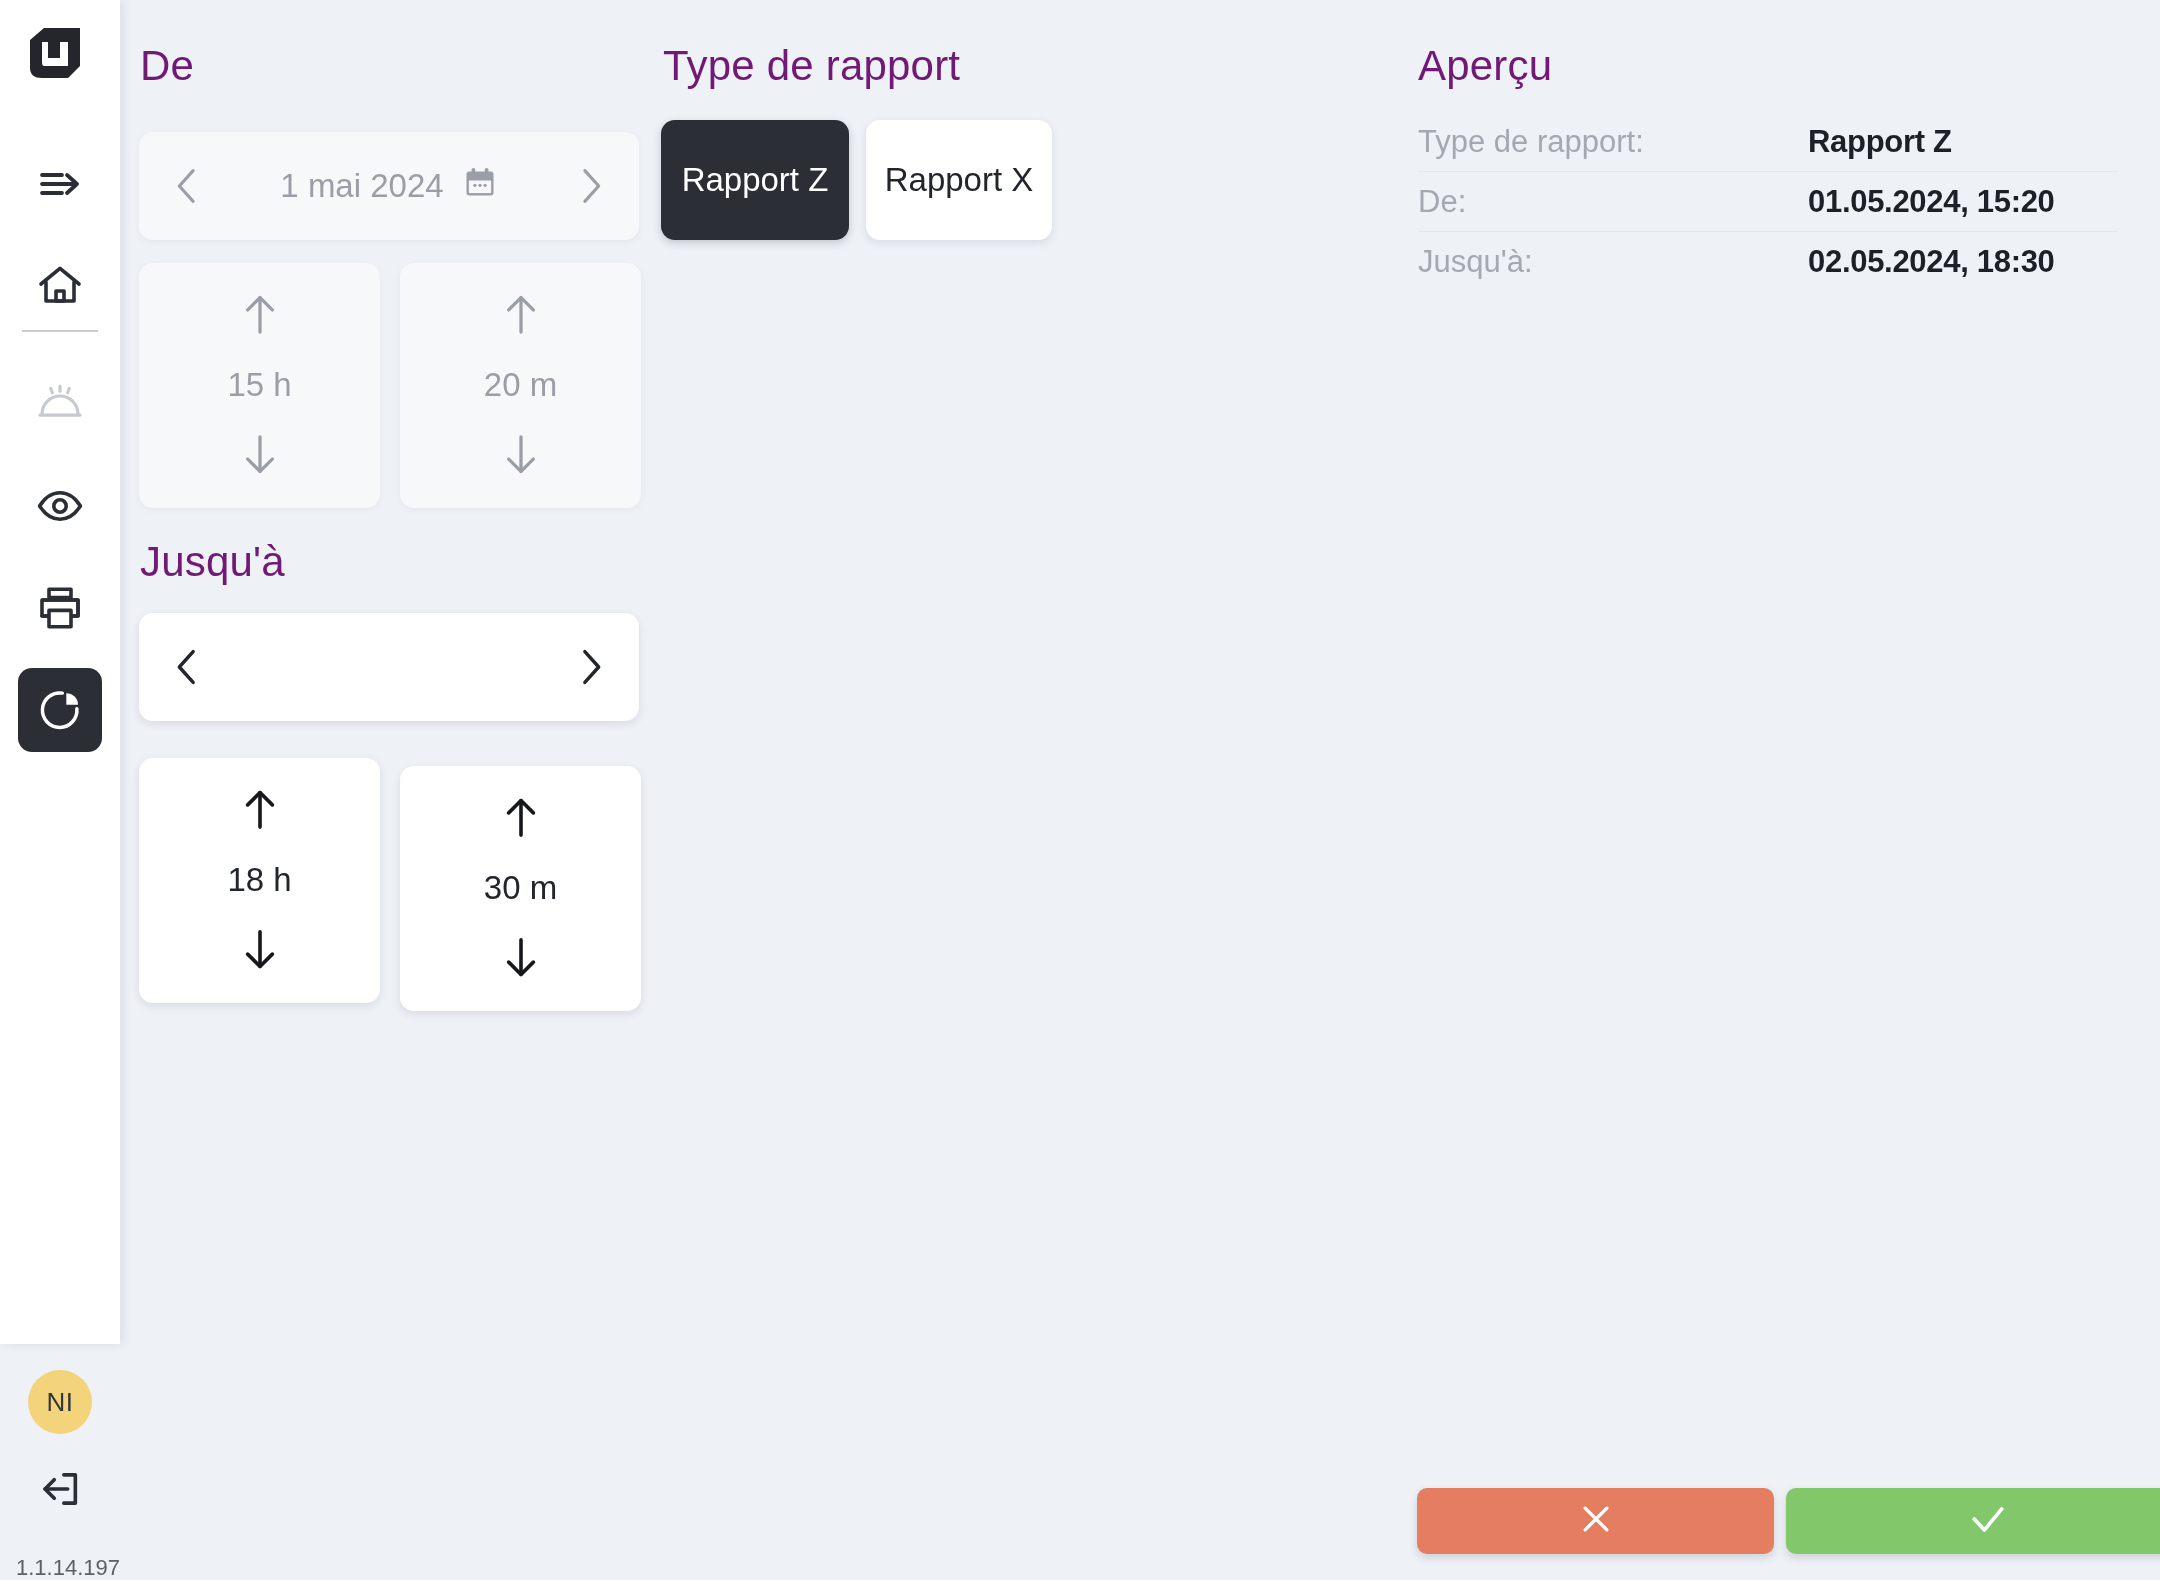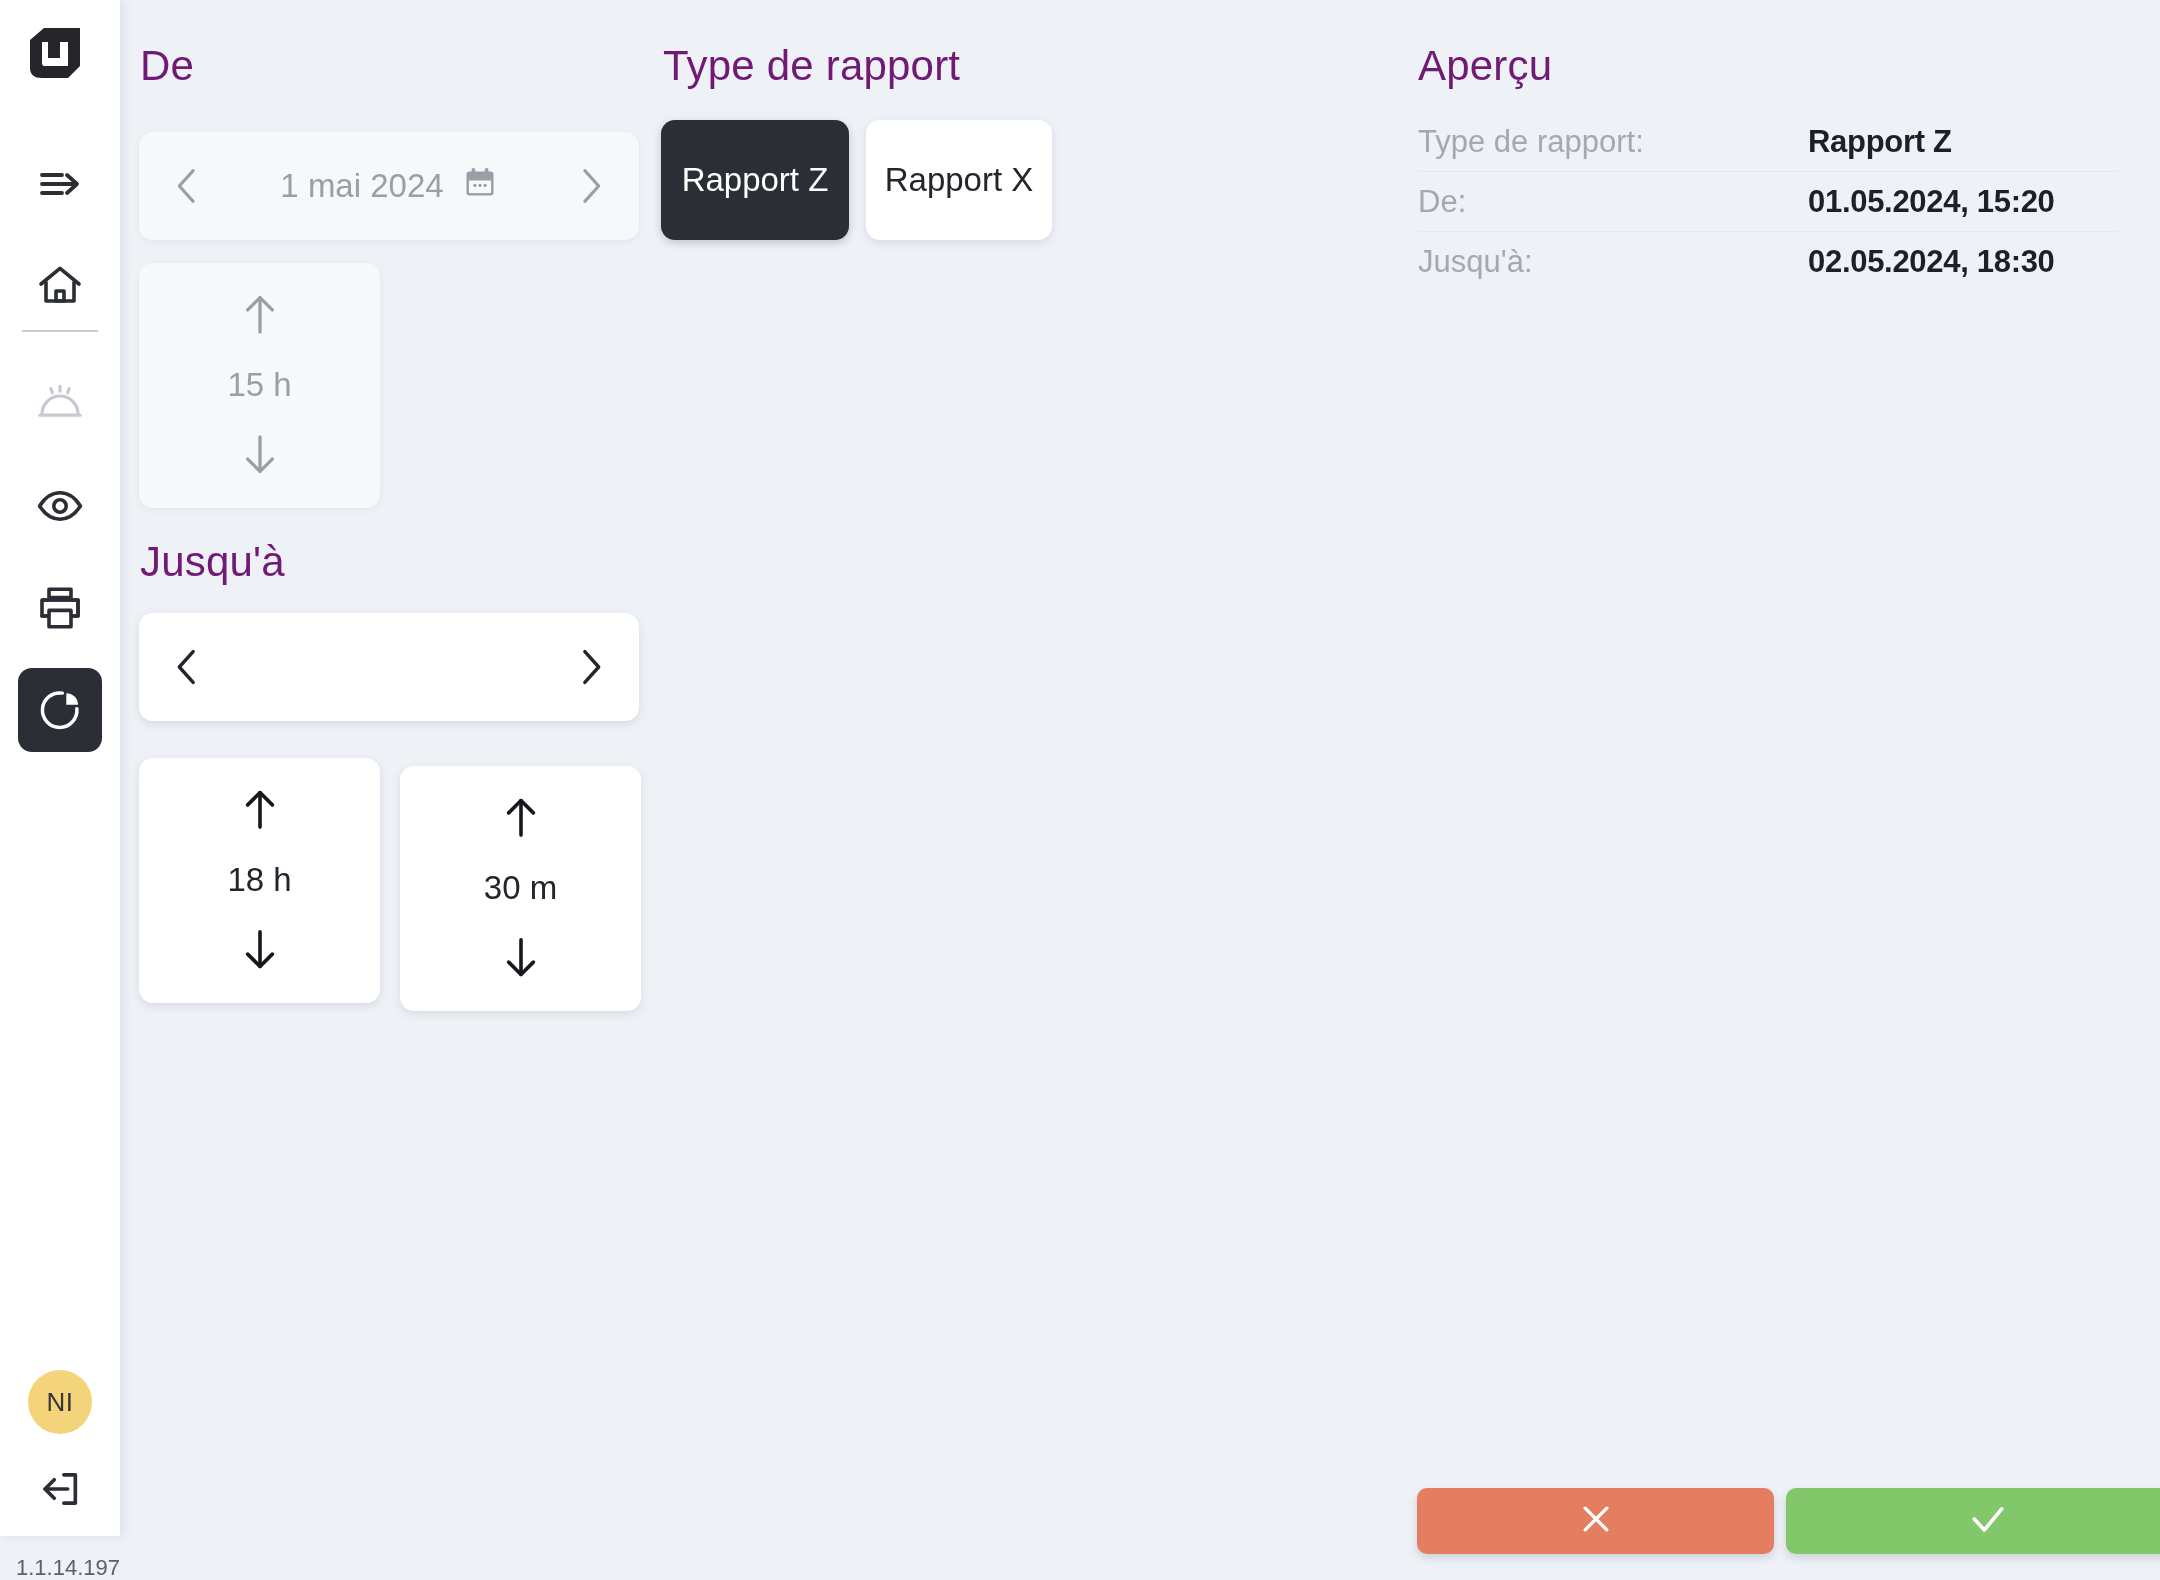--- a/index.html
+++ b/index.html
@@ -15,21 +15,21 @@
     width: 2160px;
     height: 1580px;
     background: #eef1f6;
   }
 
   
   #sidebar {
     position: absolute;
     left: 0; top: 0;
     width: 120px;
-    height: 1536px;
+    height: 1344px;
     background: #ffffff;
     box-shadow: 3px 0 10px rgba(60,70,90,0.10);
     z-index: 5;
   }
   .logo-wrap {
     position: absolute;
     left: 22px; top: 22px;
     width: 66px; height: 66px;
   }
   .nav-icon {
@@ -318,20 +318,35 @@
     </div>
     <div class="val">15 h</div>
     <div class="arrow-btn">
       <svg width="40" height="46" viewBox="0 0 24 28" fill="none" stroke="#9a9ea6" stroke-width="2" stroke-linecap="round" stroke-linejoin="round">
         <line x1="12" y1="3" x2="12" y2="24"></line>
           <polyline points="4.5,16.5 12,24 19.5,16.5"></polyline>
       </svg>
     </div>
   </div>
 
+  <div class="stepper disabled" style="left:400px; top:263px;">
+    <div class="arrow-btn">
+      <svg width="40" height="46" viewBox="0 0 24 28" fill="none" stroke="#9a9ea6" stroke-width="2" stroke-linecap="round" stroke-linejoin="round">
+        <line x1="12" y1="25" x2="12" y2="4"></line>
+          <polyline points="4.5,11.5 12,4 19.5,11.5"></polyline>
+      </svg>
+    </div>
+    <div class="val">20 m</div>
+    <div class="arrow-btn">
+      <svg width="40" height="46" viewBox="0 0 24 28" fill="none" stroke="#9a9ea6" stroke-width="2" stroke-linecap="round" stroke-linejoin="round">
+        <line x1="12" y1="3" x2="12" y2="24"></line>
+          <polyline points="4.5,16.5 12,24 19.5,16.5"></polyline>
+      </svg>
+    </div>
+  </div>
 
   <div class="section-title" style="left:140px; top:538px">Jusqu'à</div>
 
   <div class="date-bar enabled" style="left:139px; top:613px; width:500px;">
     <div class="chev">
       <svg width="26" height="40" viewBox="0 0 16 26" fill="none" stroke="#22252b" stroke-width="2.2" stroke-linecap="round" stroke-linejoin="round">
         <polyline points="12,3 3,13 12,23"></polyline>
       </svg>
     </div>
     <div class="chev">

